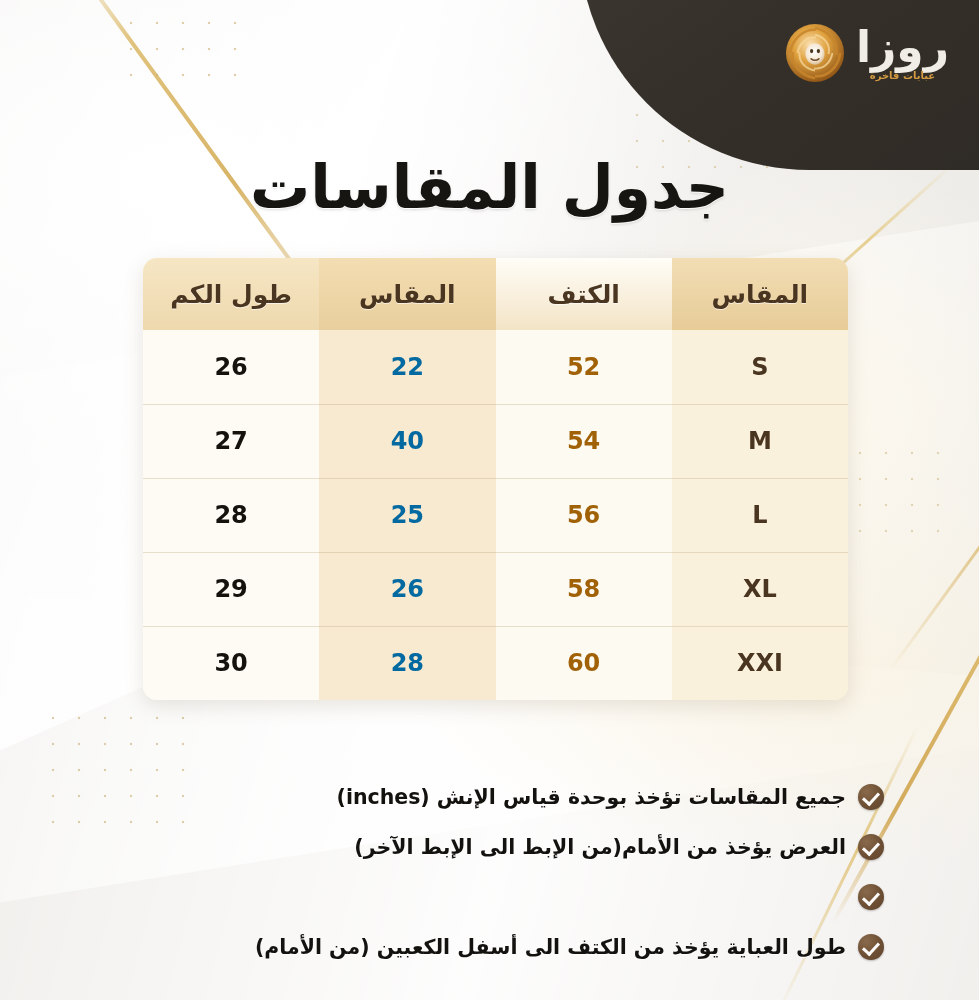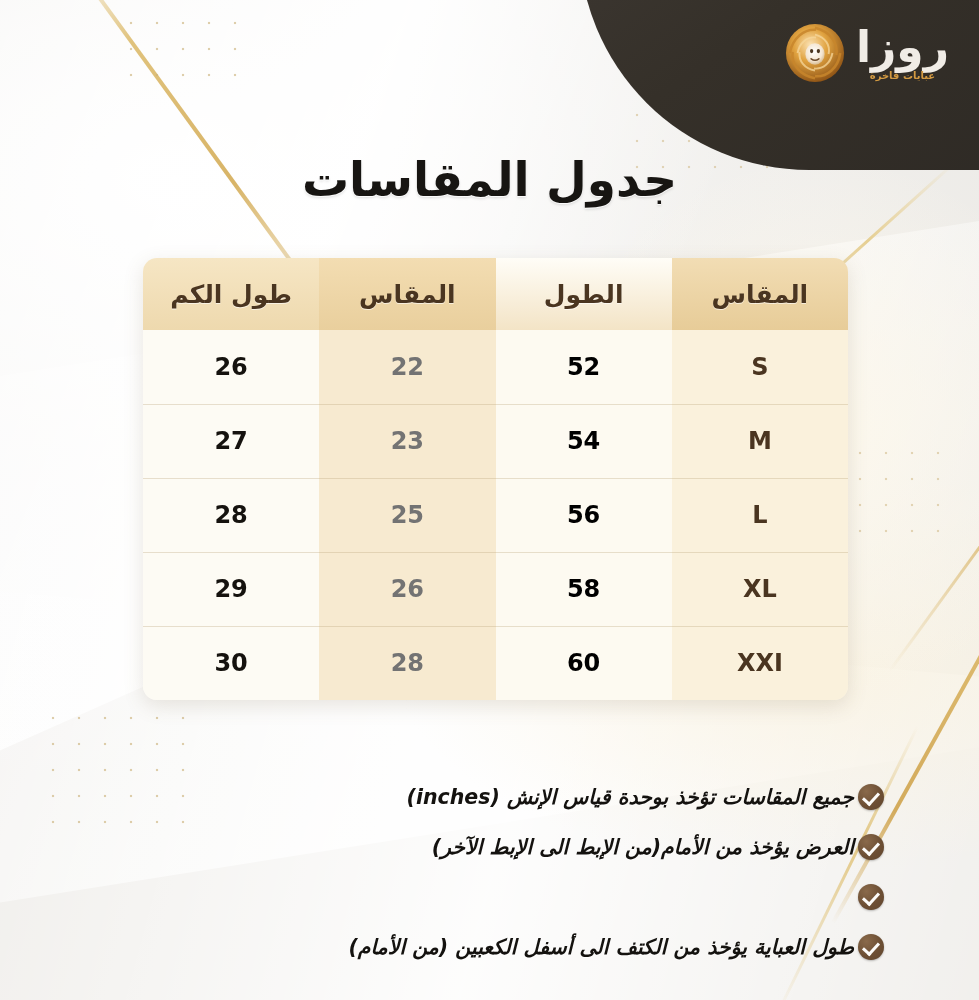--- a/index.html
+++ b/index.html
@@ -166,21 +166,21 @@
     margin-top: 2px;
     direction: rtl;
   }
 
   
   .main-title {
     position: absolute;
     top: 152px;
     left: 0; right: 0;
     text-align: center;
-    font-size: 47px;
+    font-size: 60px;
     font-weight: 700;
     color: #171512;
     letter-spacing: 0px;
     text-shadow: 0 1px 0 rgba(255,255,255,.85), 0 2px 3px rgba(0,0,0,.12);
     z-index: 5;
   }
 
   
   .table-card {
     position: absolute;
@@ -212,42 +212,41 @@
   thead th.h-sleeve { background: linear-gradient(to bottom,#f6e6c4,#eed9ae); }
 
   table.sizes tbody td {
     height: 74px;
     font-size: 24px;
     font-weight: 700;
     text-align: center;
     border-top: 1px solid rgba(190,168,130,.35);
   }
   td.c-size   { background:#faf1dc; color:#4a3520; }
-  td.c-length { background:#fdfaf1; color:#000000;margin-top:12px; }
-  td.c-width  { background:#f7ead0; color:#737373; }
+  td.c-length { background:#fdfaf1; color:#a16207;margin-top:12px; }
+  td.c-width  { background:#f7ead0; color:#0369a1; }
   td.c-sleeve { background:#fdfbf4; color:#15120e; }
 
   tbody tr:first-child td { border-top: none; }
 
   
   .notes {
     position: absolute;
     top: 772px;
     left: 60px;
     right: 95px;
     z-index: 5;
     direction: rtl;
   }
   .note-row {
     display: flex;
     align-items: center;
     justify-content: flex-start;
-    gap: 4px;
+    gap: 12px;
     height: 50px;
-    font-style: italic;
   }
   .check-badge {
     flex: 0 0 auto;
     width: 26px; height: 26px;
     border-radius: 50%;
     background: radial-gradient(circle at 32% 28%, #8a6a4b 0%, #6d4f34 55%, #51392473 100%);
     background-color: #6e5036;
     position: relative;
     box-shadow: 0 1px 2px rgba(0,0,0,.25);
   }
@@ -334,36 +333,36 @@
     </div>
   </div>
 
   <h1 class="main-title">جدول المقاسات</h1>
 
   <div class="table-card">
     <table class="sizes">
       <thead>
         <tr>
           <th class="h-size">المقاس</th>
-          <th class="h-length">الطول</th>
+          <th class="h-length">الكتف</th>
           <th class="h-width">المقاس</th>
           <th class="h-sleeve">طول الكم</th>
         </tr>
       </thead>
       <tbody>
         <tr>
           <td class="c-size">S</td>
           <td class="c-length">52</td>
           <td class="c-width">22</td>
           <td class="c-sleeve">26</td>
         </tr>
         <tr>
           <td class="c-size">M</td>
           <td class="c-length">54</td>
-          <td class="c-width">23</td>
+          <td class="c-width">40</td>
           <td class="c-sleeve">27</td>
         </tr>
         <tr>
           <td class="c-size">L</td>
           <td class="c-length">56</td>
           <td class="c-width">25</td>
           <td class="c-sleeve">28</td>
         </tr>
         <tr>
           <td class="c-size">XL</td>

